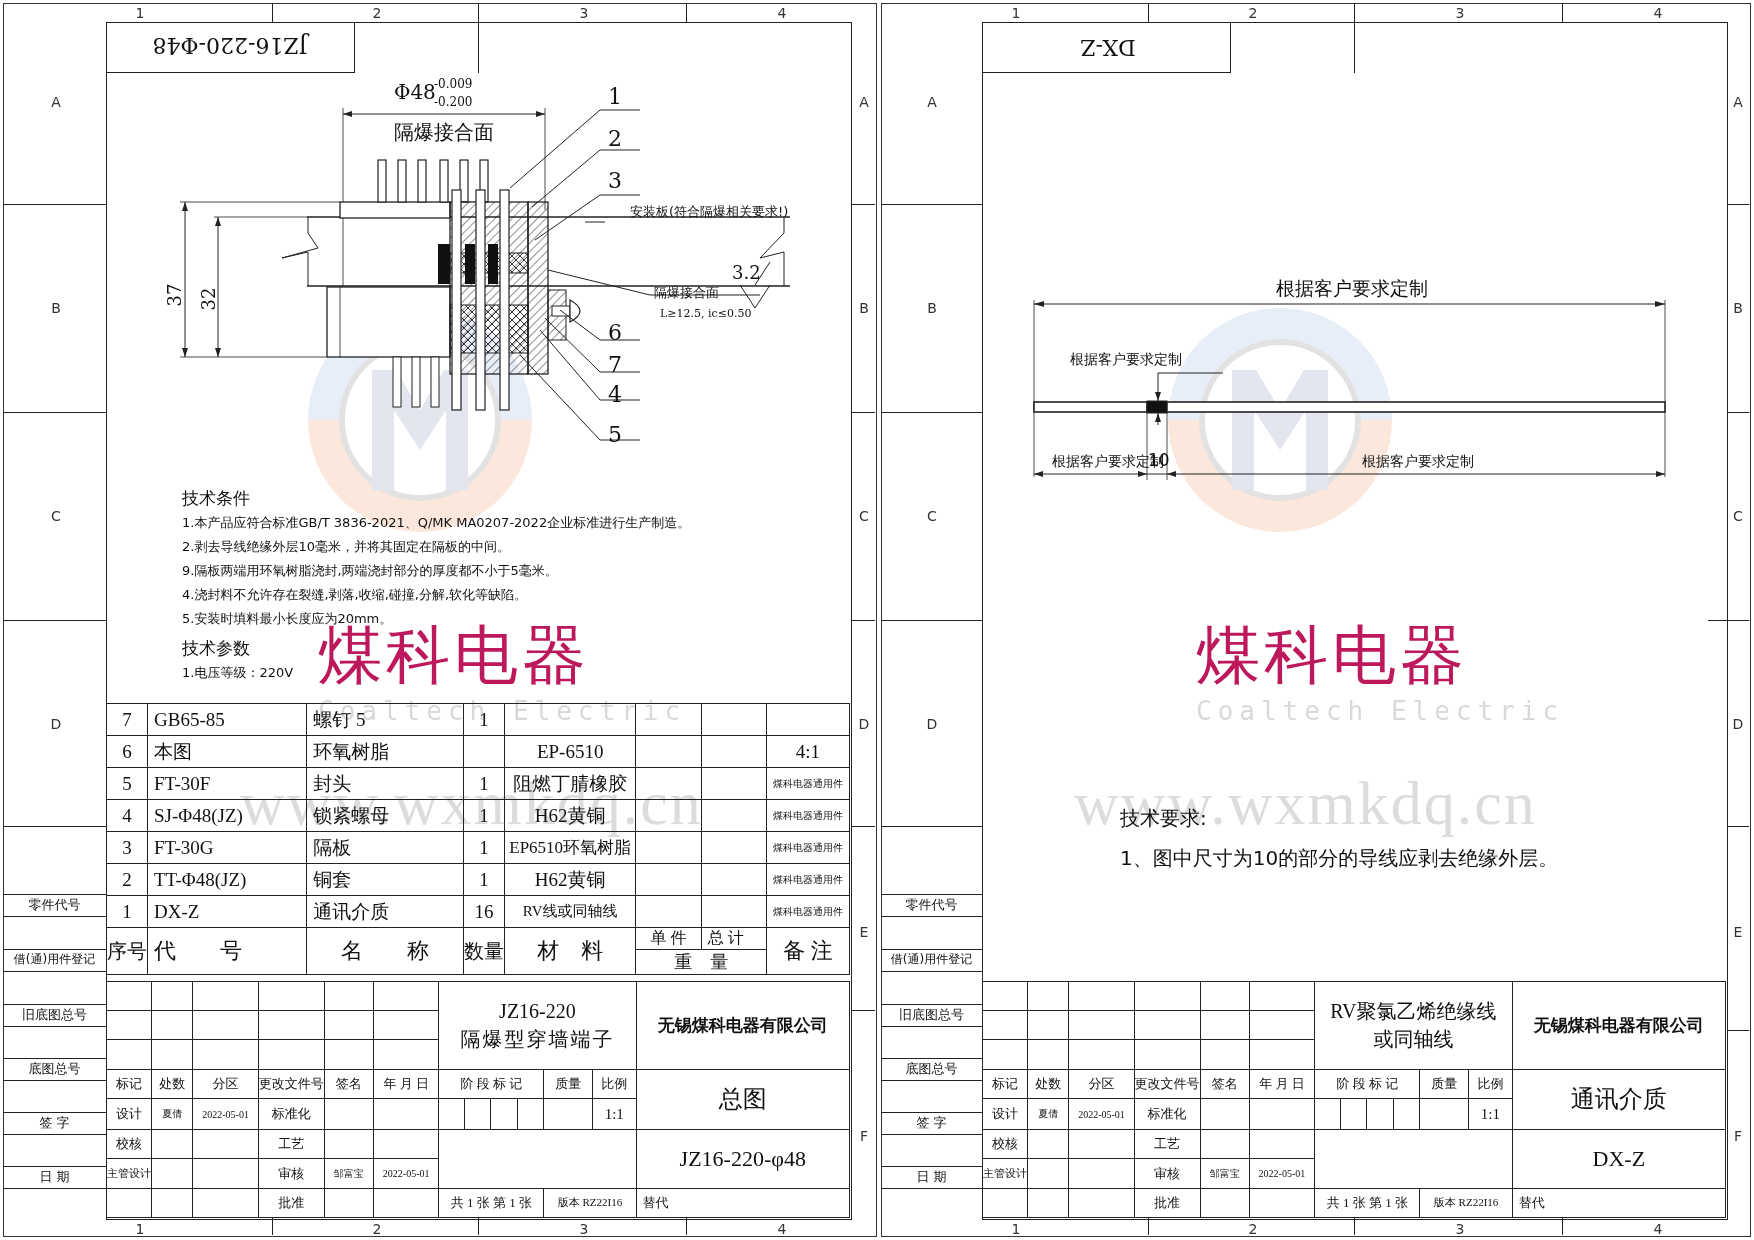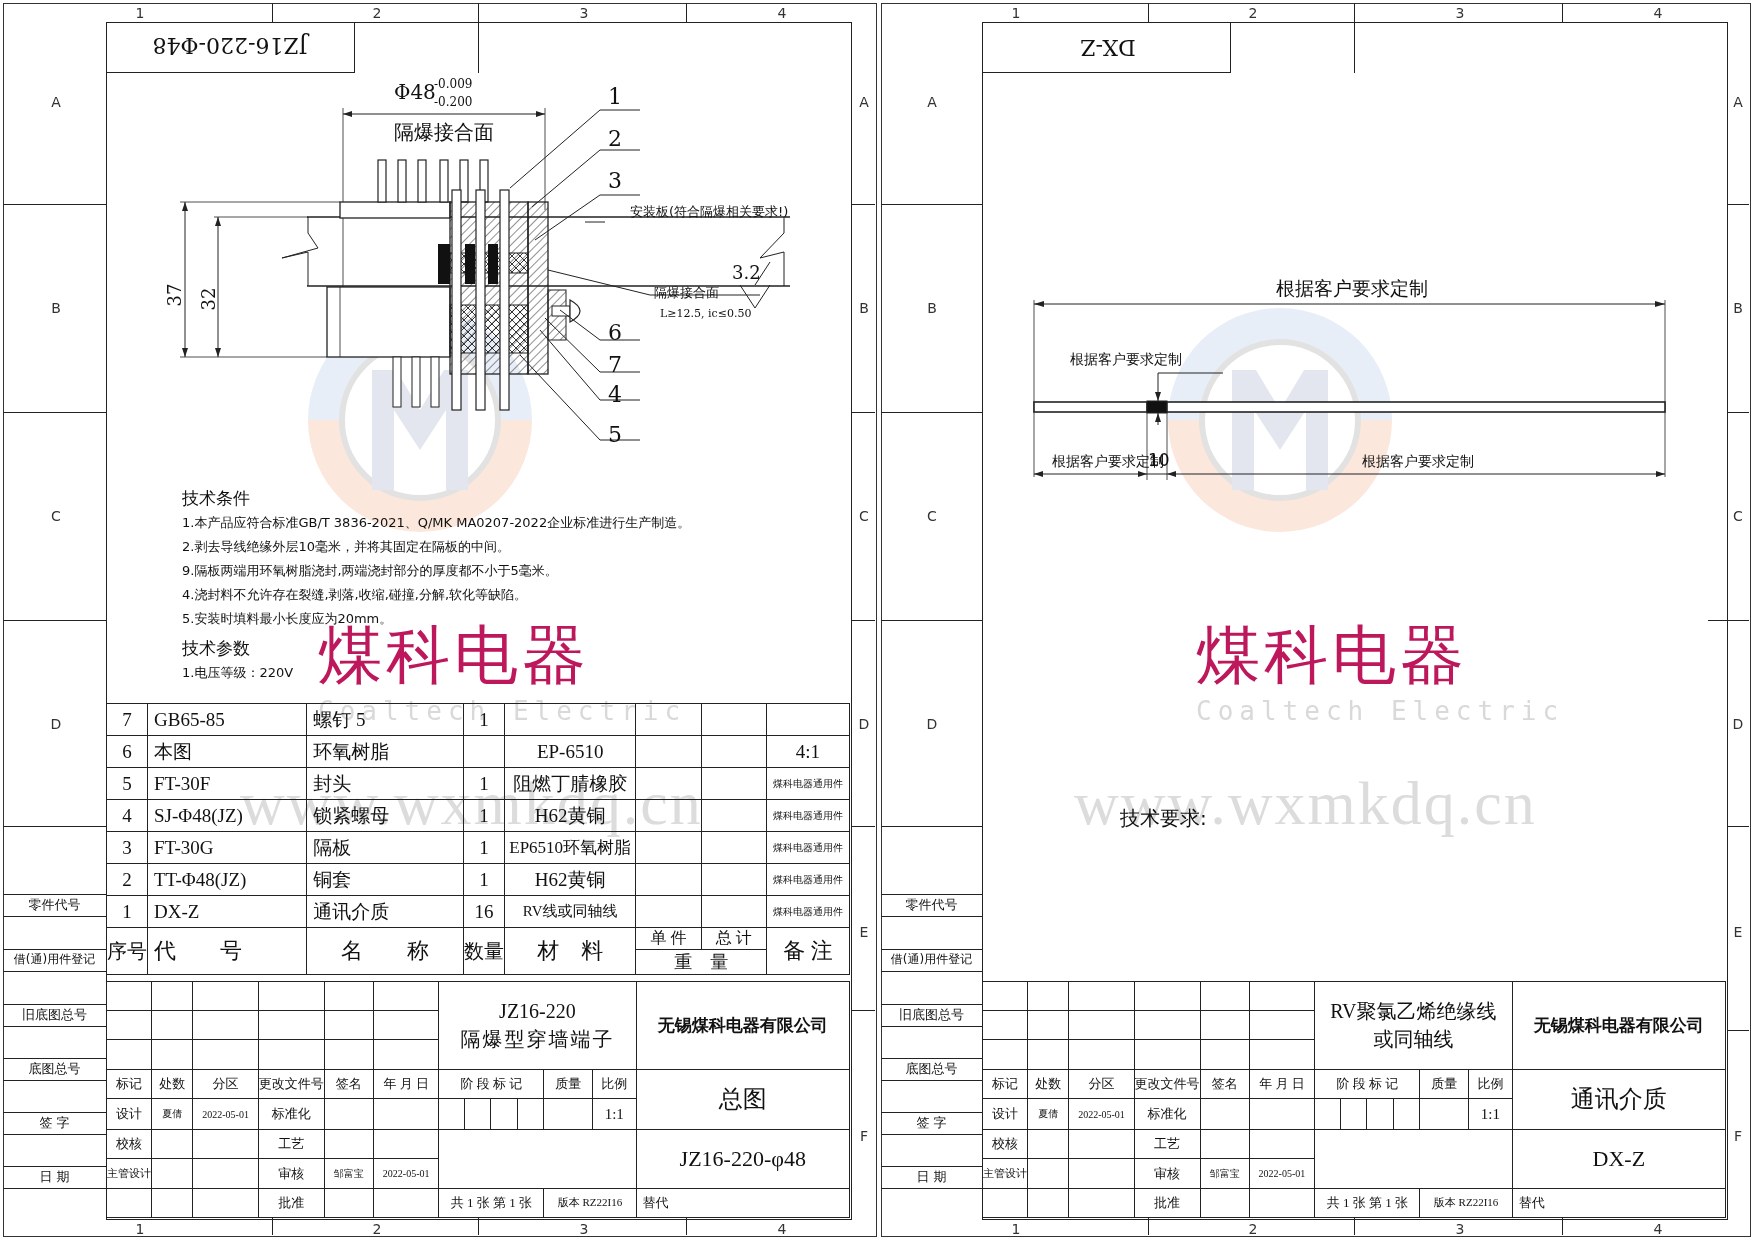--- a/index.html
+++ b/index.html
@@ -280,21 +280,21 @@
           <td></td>
           <td class="small" style="text-align:center">煤科电器通用件</td>
         </tr>
       <tr>
         <td rowspan="2" style="font-size:20px;text-align:center;padding:0;height:44px;">序号</td>
         <td rowspan="2" style="font-size:22px;">代　　号</td>
         <td rowspan="2" style="font-size:22px;text-align:center;">名　　称</td>
         <td rowspan="2" style="font-size:20px;padding:0;text-align:center;">数量</td>
         <td rowspan="2" style="font-size:22px;text-align:center;">材　料</td>
         <td style="font-size:16px;text-align:center;height:20px;">单 件</td>
-        <td style="font-size:16px;text-align:center;height:20px;">总 计</td>
+        <td style="font-size:16px;height:20px;">总 计</td>
         <td rowspan="2" style="font-size:22px;text-align:center;">备 注</td>
       </tr>
       <tr>
         <td colspan="2" style="font-size:18px;text-align:center;height:22px;">重　量</td>
       </tr>
     </tbody>
   </table>
 
   <div class="abs" style="left:3px;top:826px;width:103px;height:409px;">
     <div class="line" style="left:0;top:68px;width:103px;height:1px;"></div>
@@ -511,20 +511,21 @@
       <polygon points="787,474 778,471 778,477" fill="#222" stroke="none"></polygon>
     </g>
   </svg>
   <div class="txt" style="left:398px;top:279px;font-size:19px;">根据客户要求定制</div>
   <div class="txt" style="left:192px;top:352px;font-size:14px;">根据客户要求定制</div>
   <div class="txt" style="left:174px;top:454px;font-size:14px;">根据客户要求定制</div>
   <div class="txt" style="left:270px;top:452px;font-size:17px;">10</div>
   <div class="txt" style="left:484px;top:454px;font-size:14px;">根据客户要求定制</div>
 
   <div class="txt" style="left:242px;top:808px;font-size:20px;">技术要求:</div>
+  <div class="txt" style="left:242px;top:848px;font-size:20px;">1、图中尺寸为10的部分的导线应剥去绝缘外层。</div>
 
   <div class="abs" style="left:3px;top:826px;width:101px;height:409px;">
     <div class="line" style="left:0;top:68px;width:101px;height:1px;"></div>
     <div class="txt" style="left:0;top:72px;width:101px;text-align:center;font-size:13px;">零件代号</div>
     <div class="line" style="left:0;top:90px;width:101px;height:1px;"></div>
     <div class="line" style="left:0;top:123px;width:101px;height:1px;"></div>
     <div class="txt" style="left:0;top:127px;width:101px;text-align:center;font-size:12px;">借(通)用件登记</div>
     <div class="line" style="left:0;top:145px;width:101px;height:1px;"></div>
     <div class="line" style="left:0;top:178px;width:101px;height:1px;"></div>
     <div class="txt" style="left:0;top:182px;width:101px;text-align:center;font-size:13px;">旧底图总号</div>

